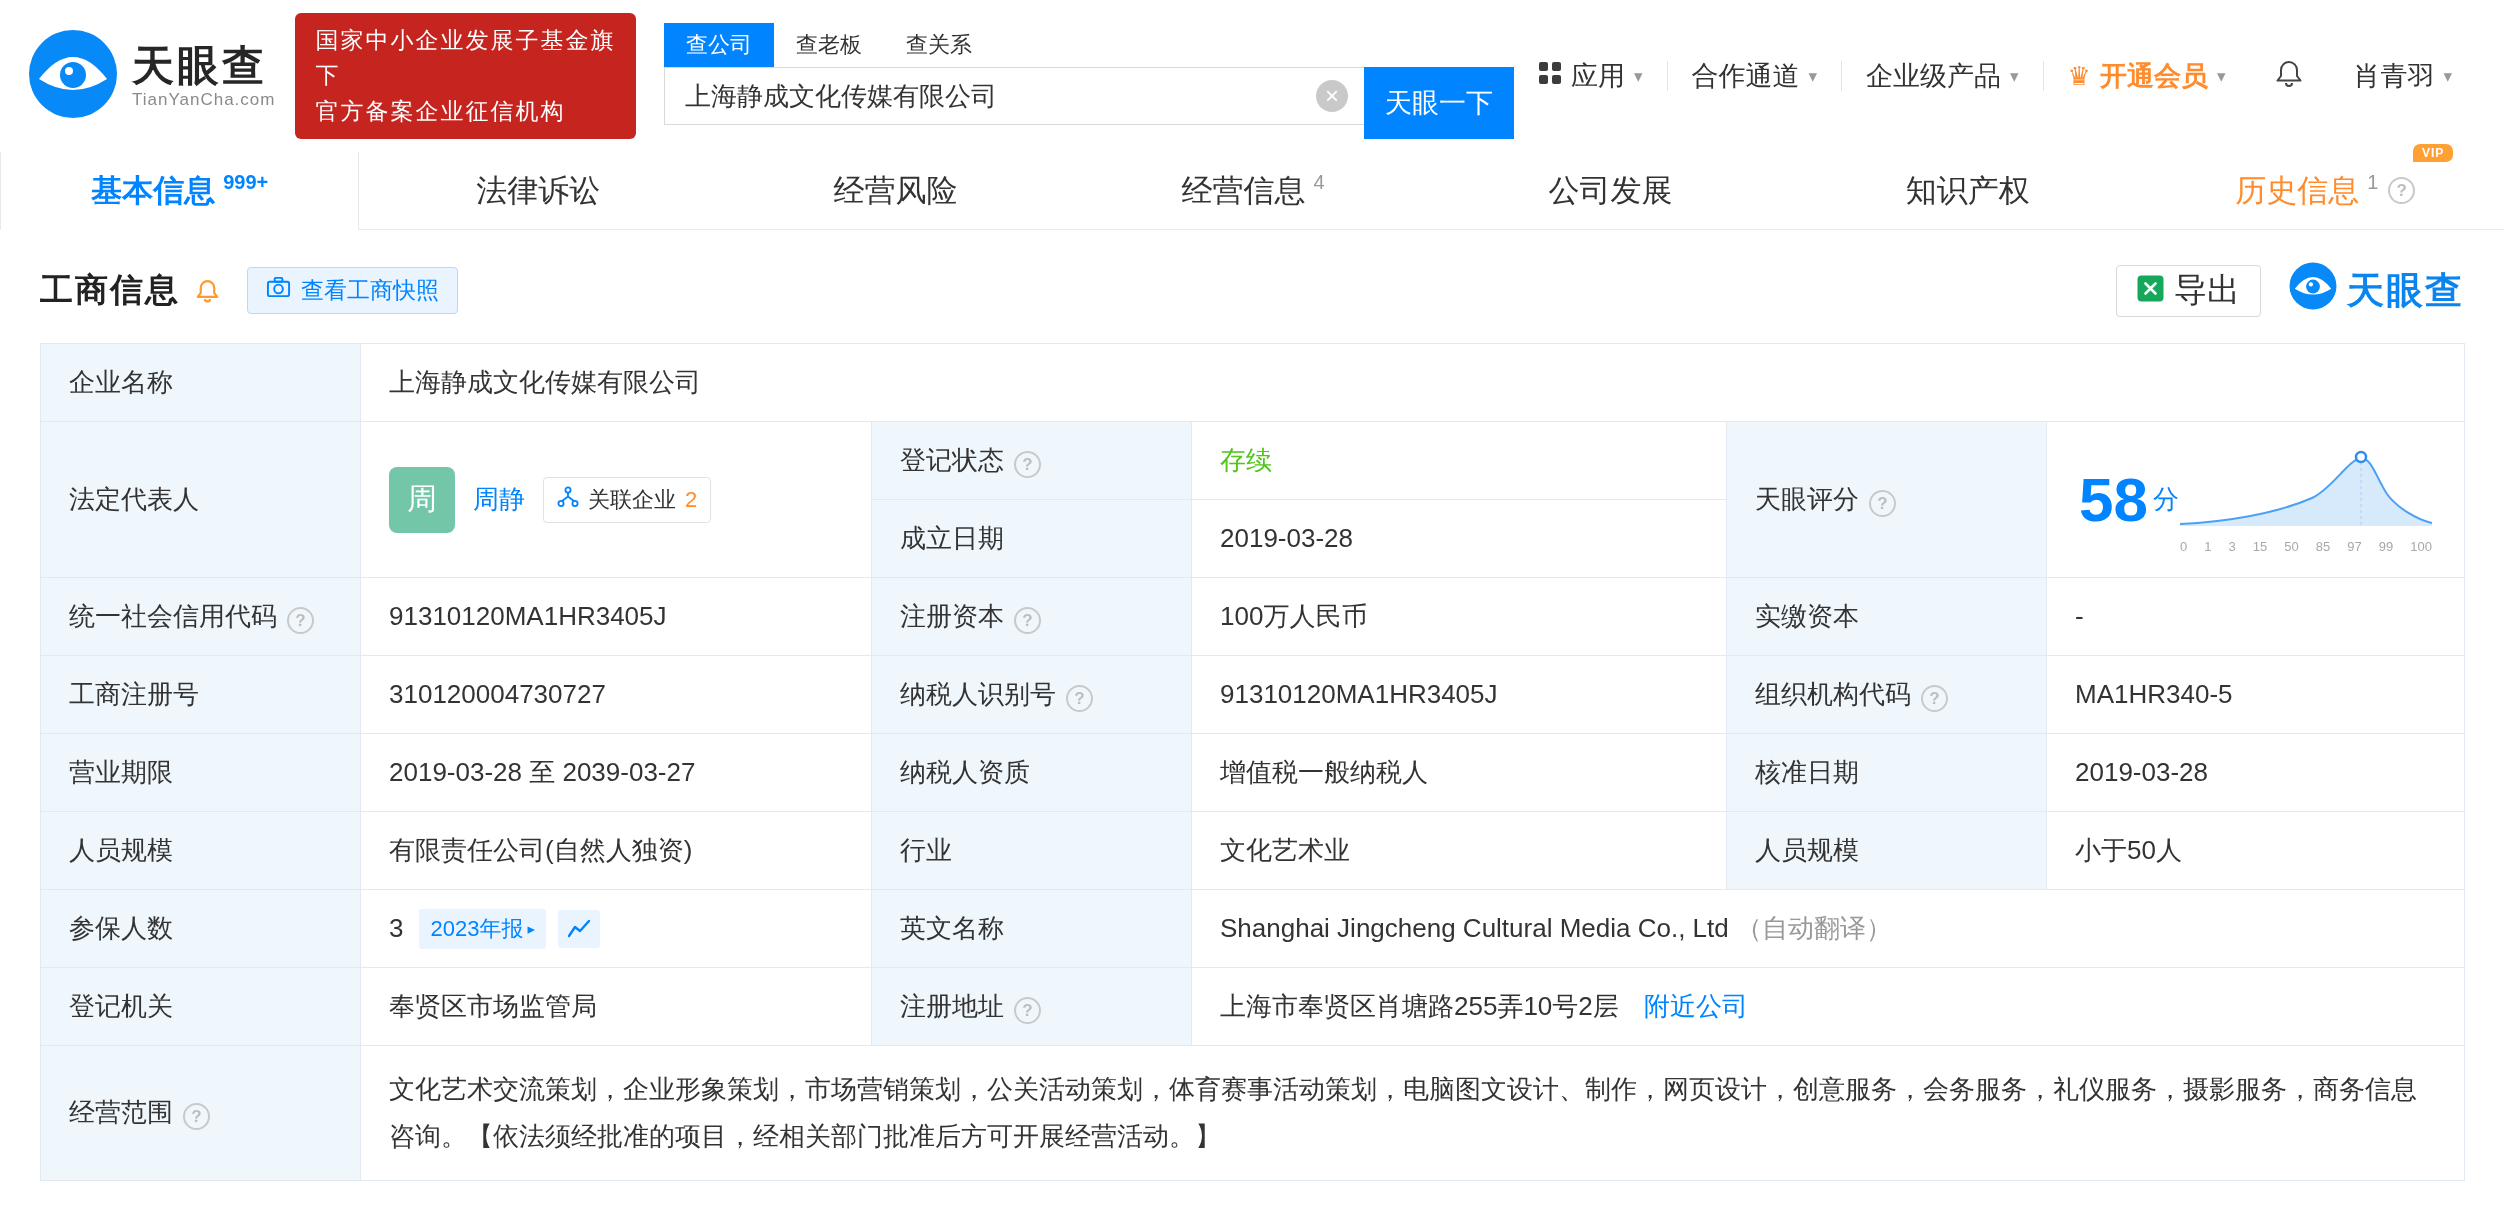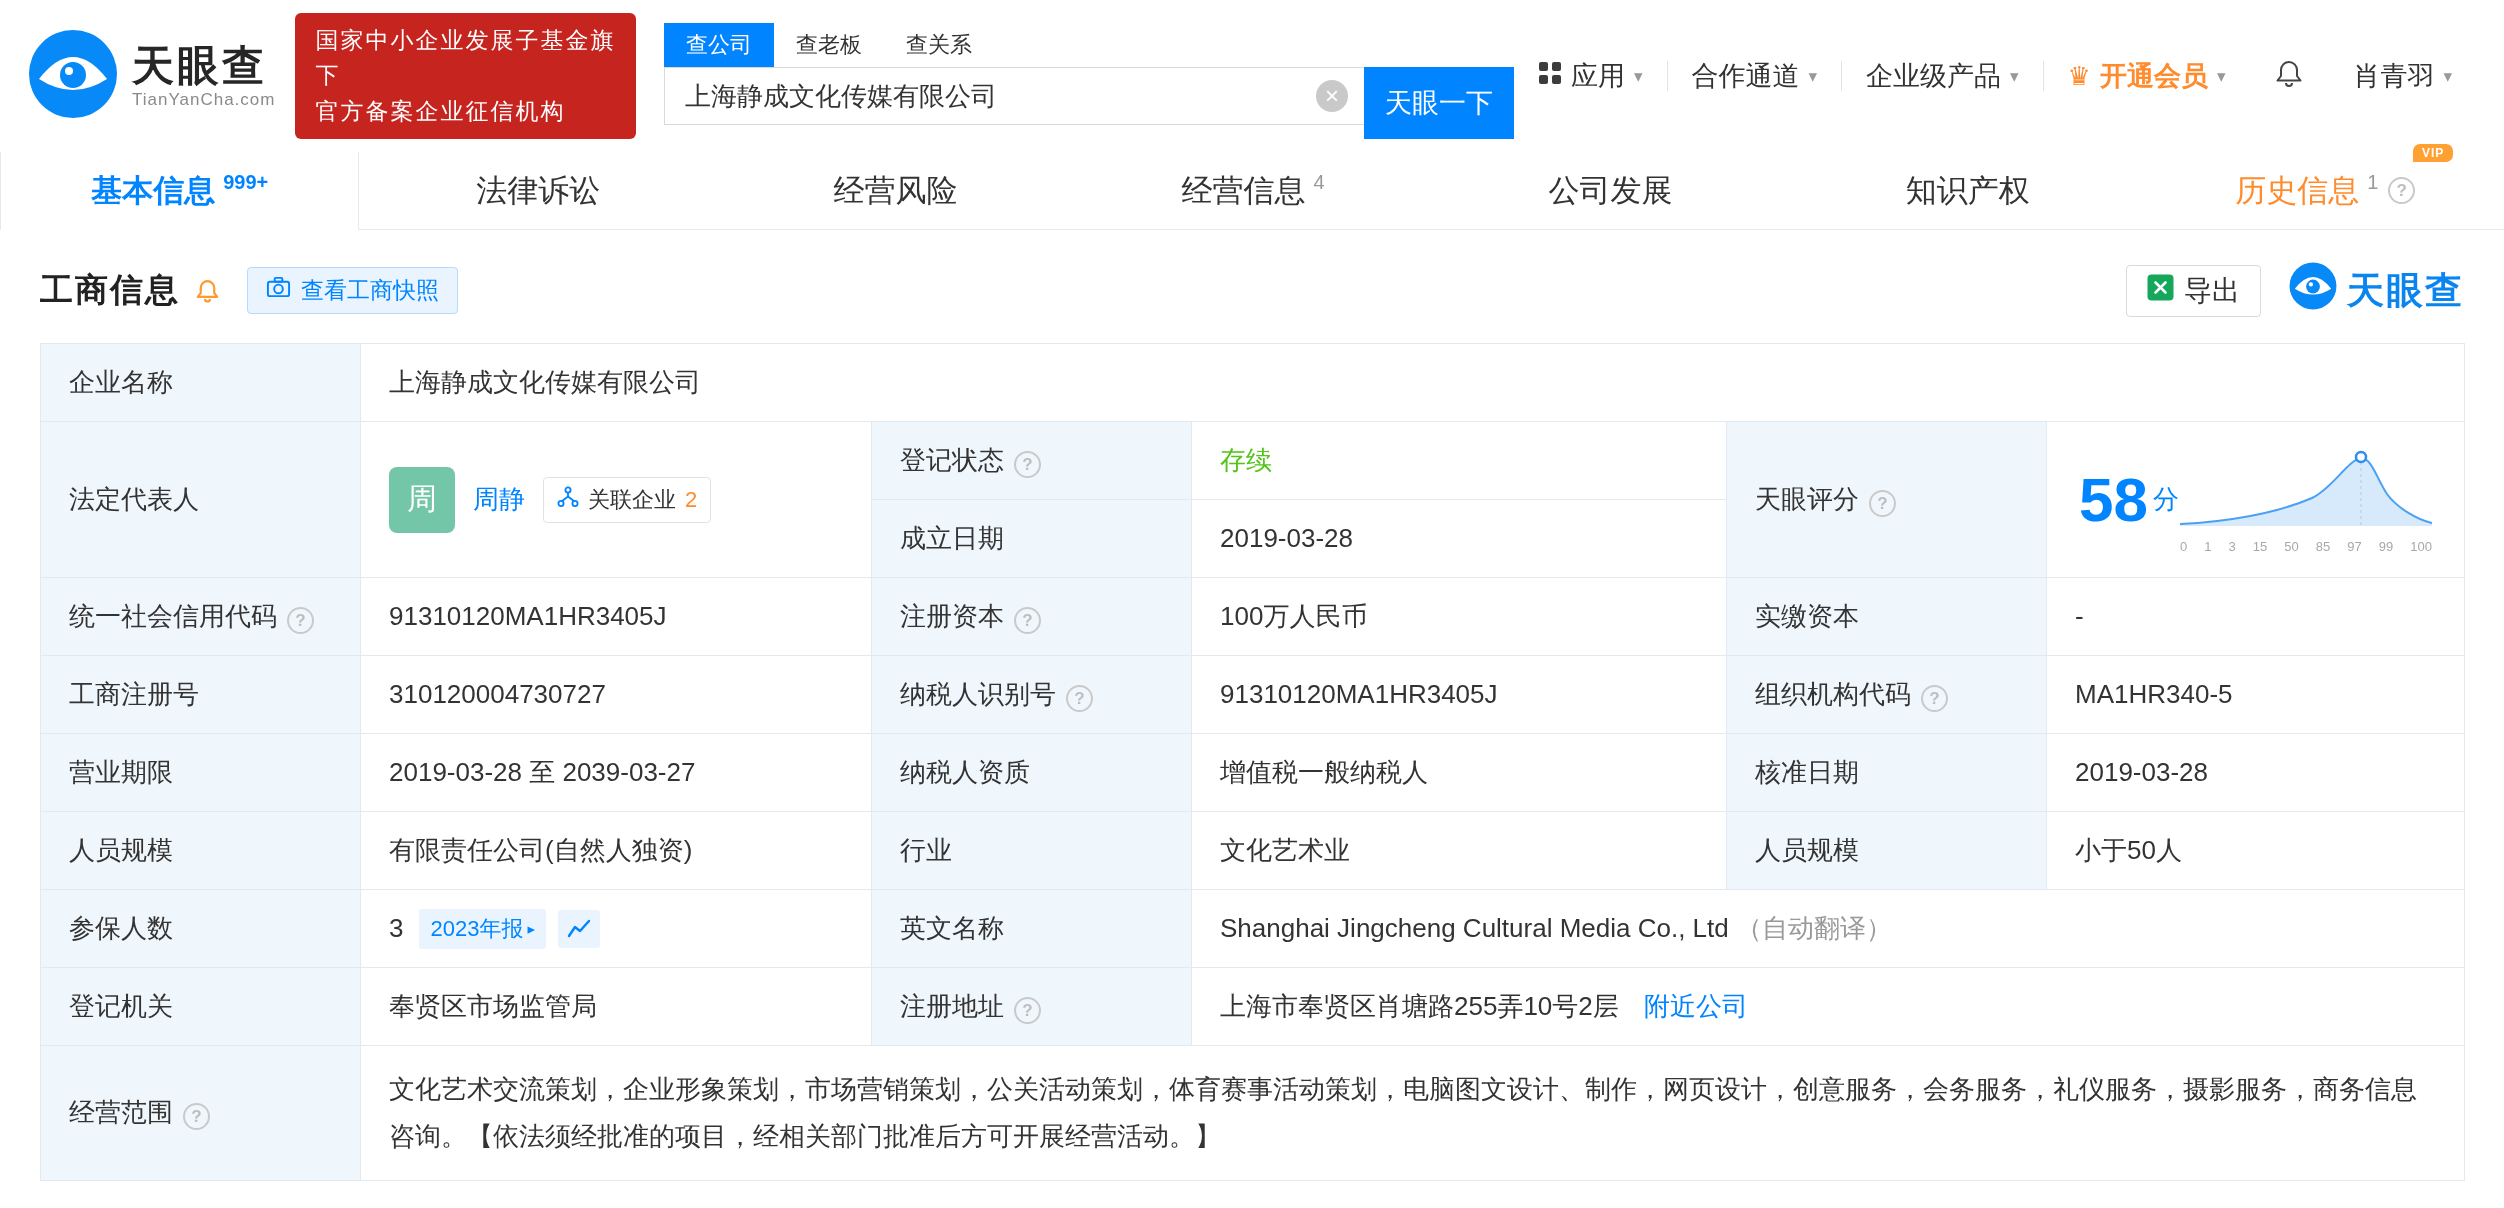--- a/index.html
+++ b/index.html
@@ -55,21 +55,21 @@
 
   
   .section-row { display:flex; align-items:center; margin:32px 40px 24px; }
   .section-title { font-size:33px; font-weight:700; color:#222; letter-spacing:2px; }
   .bell-orange { margin-left:14px; display:flex; }
   .snapshot-btn { margin-left:26px; display:inline-flex; align-items:center; gap:10px; height:47px;
     padding:0 18px; background:#eaf4ff; border:1px solid #b5d9ff; border-radius:4px;
     color:#0084ff; font-size:23px; cursor:pointer; }
   .right-tools { margin-left:auto; display:flex; align-items:center; gap:28px; }
   .export-btn { display:inline-flex; align-items:center; gap:10px; height:52px; padding:0 20px;
-    border:1px solid #d9d9d9; border-radius:4px; font-size:28px; color:#333; background:#fff; cursor:pointer; }
+    border:1px solid #d9d9d9; border-radius:4px; font-size:33px; color:#333; background:#fff; cursor:pointer; }
   .watermark { display:flex; align-items:center; gap:10px; color:#0a85f0; font-weight:700;
     font-size:37px; letter-spacing:2px; }
 
   
   table.info { width:2424px; margin:0 40px; border-collapse:collapse; font-size:26px; color:#333; table-layout:fixed; }
   .info td { border:1px solid #e2e9f1; height:78px; padding:0 28px; background:#fff; overflow:hidden; }
   .info td.lbl { background:#f0f7fc;margin-top:40px; }
   .lbl-inner { display:flex; align-items:flex-end; }
   .status-ok { color:#52c41a; }
   .avatar { width:66px; height:66px; border-radius:8px; background:#74c6a9; color:#fff; font-size:30px;

